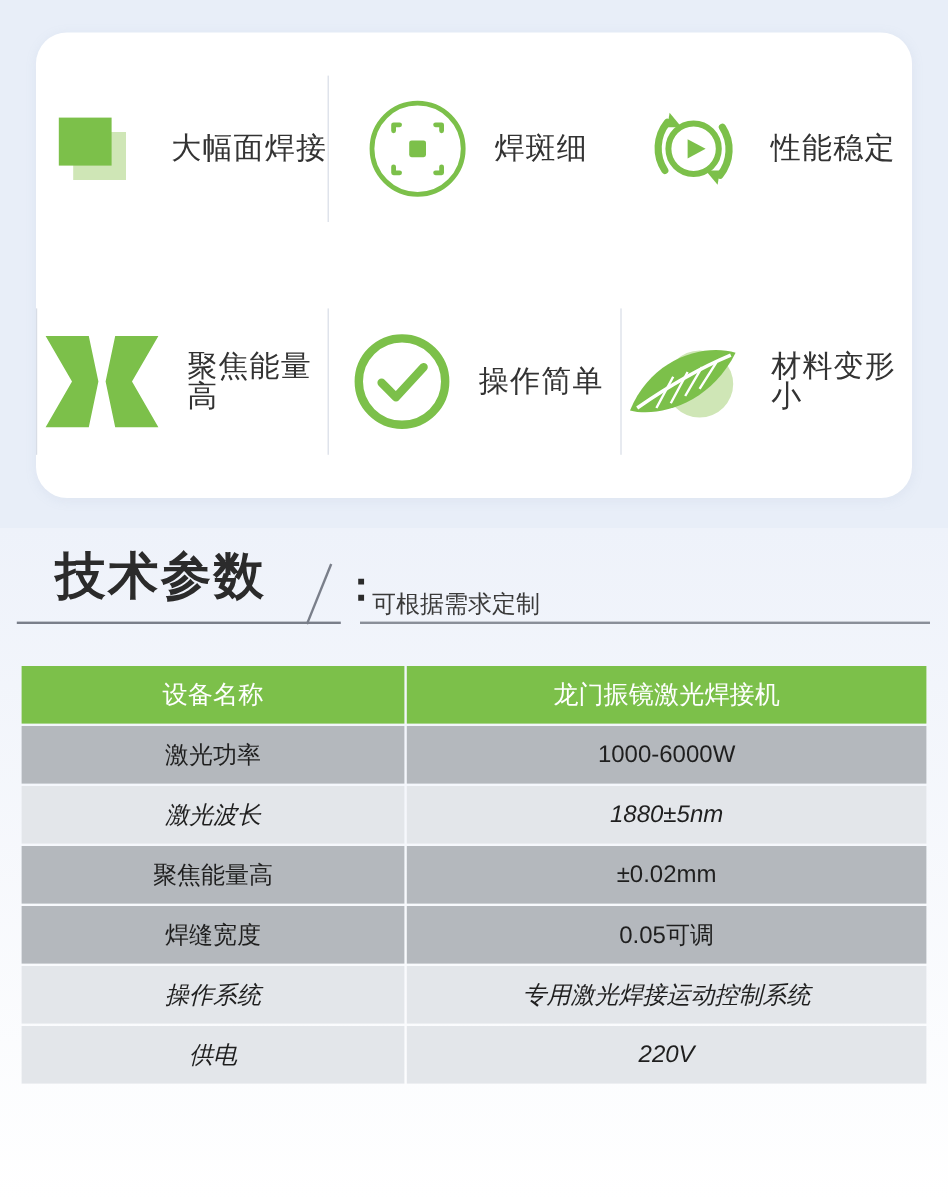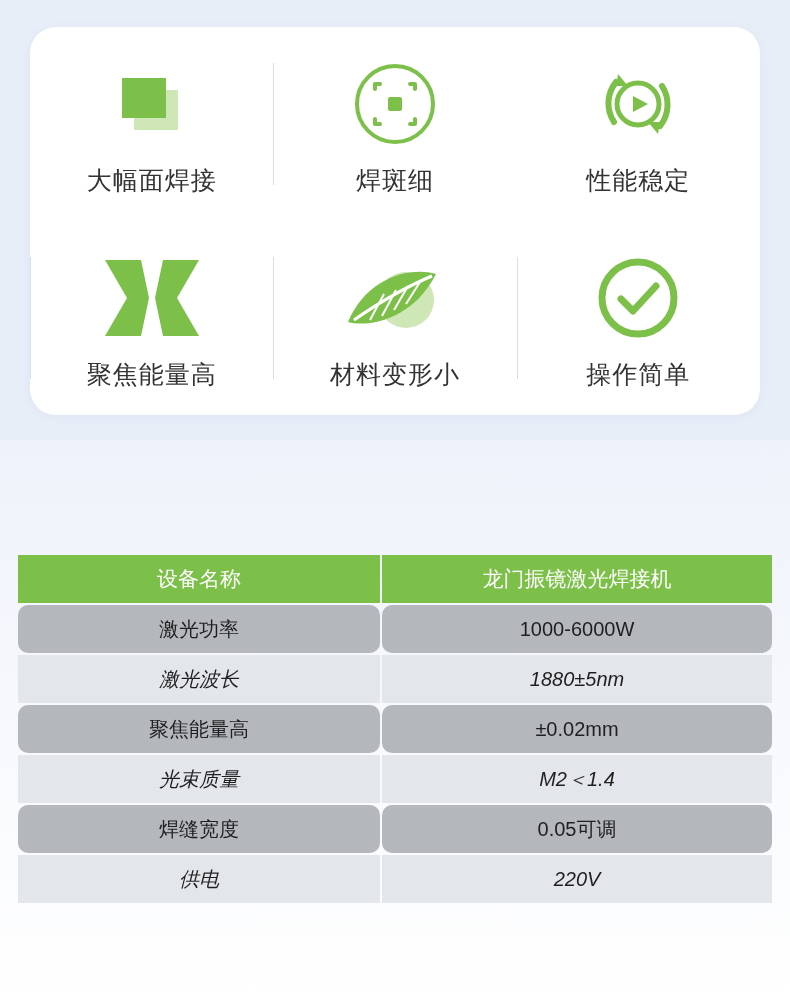--- a/index.html
+++ b/index.html
@@ -31,21 +31,21 @@
   .features-grid {
     position: absolute;
     inset: 0;
     display: grid;
     grid-template-columns: repeat(3, 1fr);
     grid-template-rows: repeat(2, 1fr);
   }
   .feature {
     position: relative;
     display: flex;
-    flex-direction: column;
+    flex-direction: row;
     align-items: center;
     justify-content: center;
     gap: 16px;
   }
   .feature .icon-wrap {
     height: 96px;
     display: flex;
     align-items: center;
     justify-content: center;
   }
@@ -134,27 +134,27 @@
     border-collapse: separate;
     border-spacing: 2px;
   }
   .spec-table td {
     height: 48px;
     text-align: center;
     font-size: 20px;
     color: #1f1f1f;
     padding: 0 6px;
   }
-  .spec-table td.k { width: 362px; }
+  .spec-table td.k { width: 319px; }
   .spec-table tr.head td {
     background: #7cc04a;
     color: #ffffff;
     font-size: 21px;
   }
-  .spec-table tr.dark td { background: #b4b8bd; border-radius: 10px; }
+  .spec-table tr.dark td { background: #b4b8bd; }
   .spec-table tr.light td { background: #e3e6ea; font-style: italic; }
 </style>
 </head>
 <body>
 
 <div class="page">
 
   <div class="features-card">
     <div class="features-grid">
 
@@ -198,70 +198,78 @@
           <svg width="110" height="96" viewBox="0 0 110 96">
             <path d="M8 10 L44 10 L52 48 L44 86 L8 86 L30 48 Z" fill="#7cc04a"></path>
             <path d="M102 10 L66 10 L58 48 L66 86 L102 86 L80 48 Z" fill="#7cc04a"></path>
           </svg>
         </div>
         <div class="caption">聚焦能量高</div>
       </div>
 
       <div class="feature div-left">
         <div class="icon-wrap">
+          <svg width="96" height="96" viewBox="0 0 96 96">
+            <circle cx="48" cy="48" r="36" fill="none" stroke="#7cc04a" stroke-width="7"></circle>
+            <path d="M31 49 L43 61 L66 36" fill="none" stroke="#7cc04a" stroke-width="7" stroke-linecap="round" stroke-linejoin="round"></path>
+          </svg>
+        </div>
+        <div class="caption">操作简单</div>
+      </div>
+
+      <div class="feature div-left">
+        <div class="icon-wrap">
           <svg width="110" height="96" viewBox="0 0 110 96">
             <circle cx="66" cy="50" r="28" fill="#cfe6b6"></circle>
             <path d="M8 72 C30 78 74 68 96 24 C70 16 26 28 8 72 Z" fill="#7cc04a"></path>
             <path d="M14 70 C40 52 68 36 92 26" fill="none" stroke="#ffffff" stroke-width="3"></path>
             <path d="M30 70 L44 44 M42 66 L56 40 M54 60 L68 36 M66 54 L80 32" stroke="#ffffff" stroke-width="2" fill="none"></path>
           </svg>
         </div>
         <div class="caption">材料变形小</div>
       </div>
 
-      <div class="feature div-left">
-        <div class="icon-wrap">
-          <svg width="96" height="96" viewBox="0 0 96 96">
-            <circle cx="48" cy="48" r="36" fill="none" stroke="#7cc04a" stroke-width="7"></circle>
-            <path d="M31 49 L43 61 L66 36" fill="none" stroke="#7cc04a" stroke-width="7" stroke-linecap="round" stroke-linejoin="round"></path>
-          </svg>
-        </div>
-        <div class="caption">操作简单</div>
-      </div>
-
     </div>
   </div>
 
+  <div class="section-title-row">
+    <div class="title-rule"></div>
+    <div class="title-slash"></div>
+    <div class="sub-rule"></div>
+    <div class="section-title">技术参数</div>
+    <div class="section-colon">：</div>
+    <div class="section-sub">可根据需求定制</div>
+  </div>
 
   <table class="spec-table">
     <tbody>
       <tr class="head">
         <td class="k">设备名称</td>
         <td class="v">龙门振镜激光焊接机</td>
       </tr>
       <tr class="dark">
         <td class="k">激光功率</td>
         <td class="v">1000-6000W</td>
       </tr>
       <tr class="light">
         <td class="k">激光波长</td>
         <td class="v">1880±5nm</td>
       </tr>
       <tr class="dark">
         <td class="k">聚焦能量高</td>
         <td class="v">±0.02mm</td>
       </tr>
-      <tr class="light">
-        <td class="k">光束质量</td>
-        <td class="v">M2＜1.4</td>
-      </tr>
       <tr class="dark">
         <td class="k">焊缝宽度</td>
         <td class="v">0.05可调</td>
       </tr>
       <tr class="light">
+        <td class="k">操作系统</td>
+        <td class="v">专用激光焊接运动控制系统</td>
+      </tr>
+      <tr class="light">
         <td class="k">供电</td>
         <td class="v">220V</td>
       </tr>
     </tbody>
   </table>
 
 </div>
 
 </body></html>

